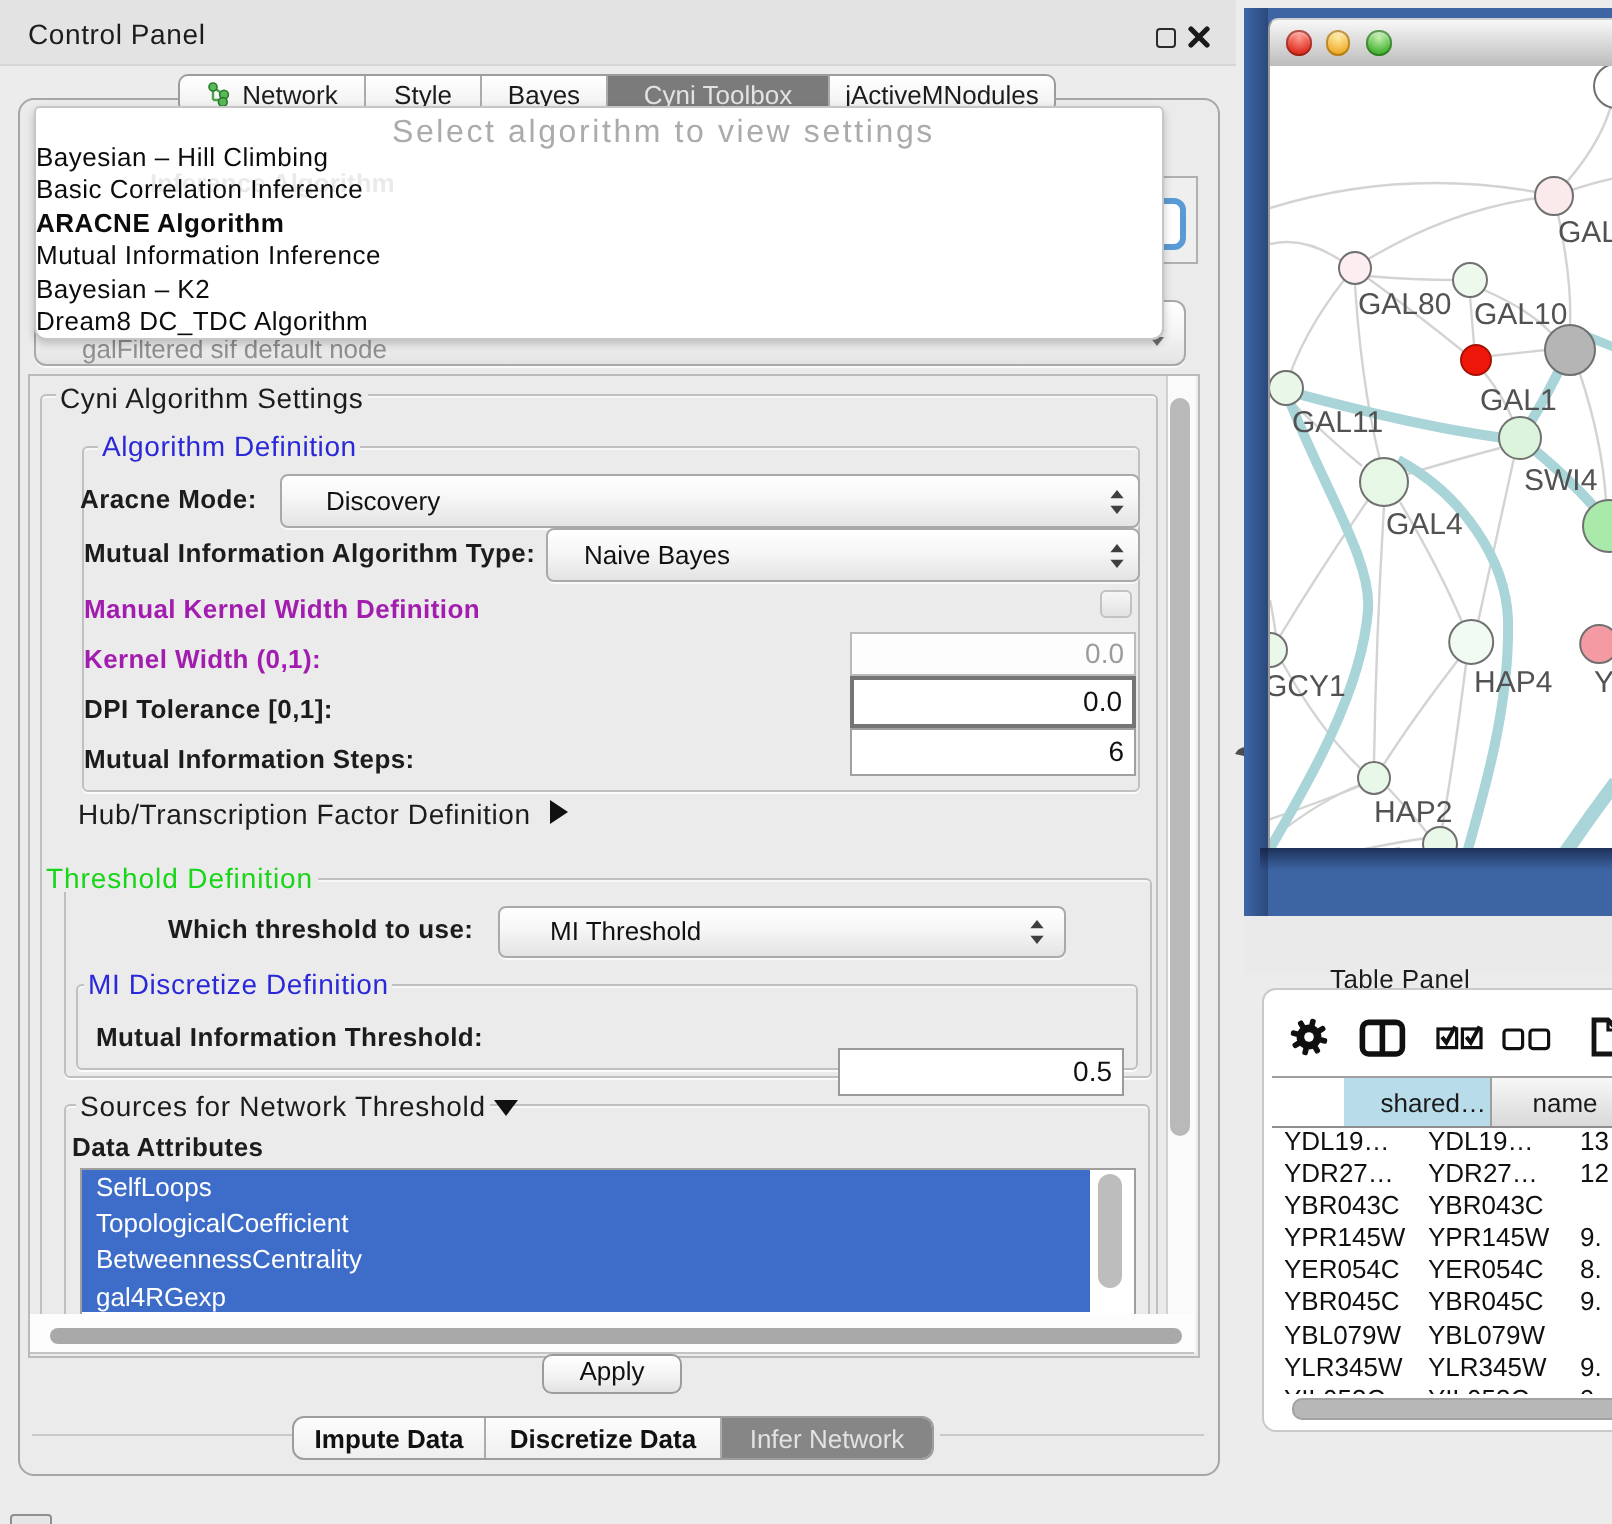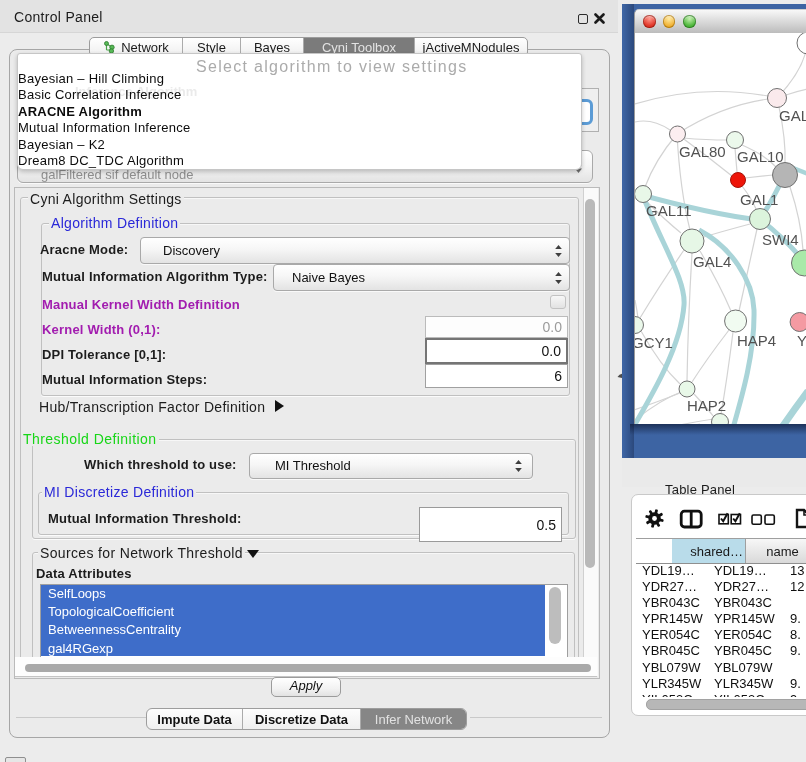--- a/index.html
+++ b/index.html
@@ -115,42 +115,42 @@
         <path d="M4.5 0.5 L7.8 4.6 L1.2 4.6 Z" fill="#3f3f3f"></path>
         <path d="M4.5 12.5 L7.8 8.4 L1.2 8.4 Z" fill="#3f3f3f"></path>
       </svg>
     </div>
 </div>
 
 <div class="grp" style="left:38px;top:492px;width:529px;height:41px;"></div>
 <div class="gl" style="left:42px;top:485px;color:#2a28d8;">MI Discretize Definition</div>
 
 <div class="lbl bold" style="left:48px;top:511px;">Mutual Information Threshold:</div>
-<div class="field" style="left:419px;top:507px;width:143px;height:35px;border-color:#9a9a9a;">
+<div class="field" style="left:419px;top:524px;width:143px;height:24px;border-color:#9a9a9a;">
     <span>0.5</span>
   </div>
 
 <div class="grp" style="left:32px;top:552px;width:541px;height:118px;"></div>
 <div class="gl" style="left:38px;top:546px;color:#1c1c1c;letter-spacing:0.35px;">Sources for Network Threshold</div>
 <svg class="abs" style="left:246px;top:549px;" width="14" height="10" viewBox="0 0 14 10">
     <path d="M1 1 L13 1 L7 9 Z" fill="#111"></path>
   </svg>
 
 <div class="lbl bold" style="left:36px;top:566px;">Data Attributes</div>
 
 <div class="abs" style="left:40px;top:584px;width:526px;height:73px;border:1px solid #9f9f9f;background:#fff;"></div>
 <div class="abs" style="left:41px;top:585px;width:504px;height:71px;background:#3e6dc9;"></div>
 <div class="abs" style="left:48px;top:585px;width:400px;height:72px;font-size:13px;color:#fff;line-height:18.2px;">SelfLoops<br>TopologicalCoefficient<br>BetweennessCentrality<br>gal4RGexp</div>
 <div class="abs" style="left:549px;top:587px;width:12px;height:57px;background:#bdbdbd;border-radius:6px;"></div>
 
 <div class="abs" style="left:15px;top:657px;width:582px;height:19px;background:#fdfdfd;border-bottom:1px solid #c4c4c4;"></div>
 <div class="abs" style="left:25px;top:664px;width:566px;height:8px;background:#a9a9a9;border-radius:4px;"></div>
 
 <div class="abs" style="left:271px;top:677px;width:68px;height:18px;border:1px solid #9b9b9b;border-radius:5px;background:linear-gradient(#ffffff,#f2f2f2 60%,#e2e2e2);display:flex;align-items:center;justify-content:center;font-size:13px;color:#111;">
-    <span style="position:relative;top:-1.5px;font-style:italic;">Apply</span>
+    <span style="position:relative;top:-1.5px;">Apply</span>
   </div>
 
 <div class="abs" style="left:16px;top:717px;width:130px;height:1px;background:#c9c9c9;"></div>
 <div class="abs" style="left:470px;top:717px;width:132px;height:1px;background:#c9c9c9;"></div>
 <div class="abs" style="left:146px;top:708px;height:20px;display:flex;border:1px solid #9d9d9d;border-radius:6px;overflow:hidden;background:linear-gradient(#fdfdfd,#efefef);font-size:13px;font-weight:bold;color:#111;">
   <div style="width:95px;display:flex;align-items:center;justify-content:center;border-right:1px solid #ababab;">Impute Data</div>
   <div style="width:117px;display:flex;align-items:center;justify-content:center;border-right:1px solid #ababab;">Discretize Data</div>
   <div style="width:105px;display:flex;align-items:center;justify-content:center;background:#868686;color:#e2e2e2;font-weight:normal;">Infer Network</div>
 </div>
 

